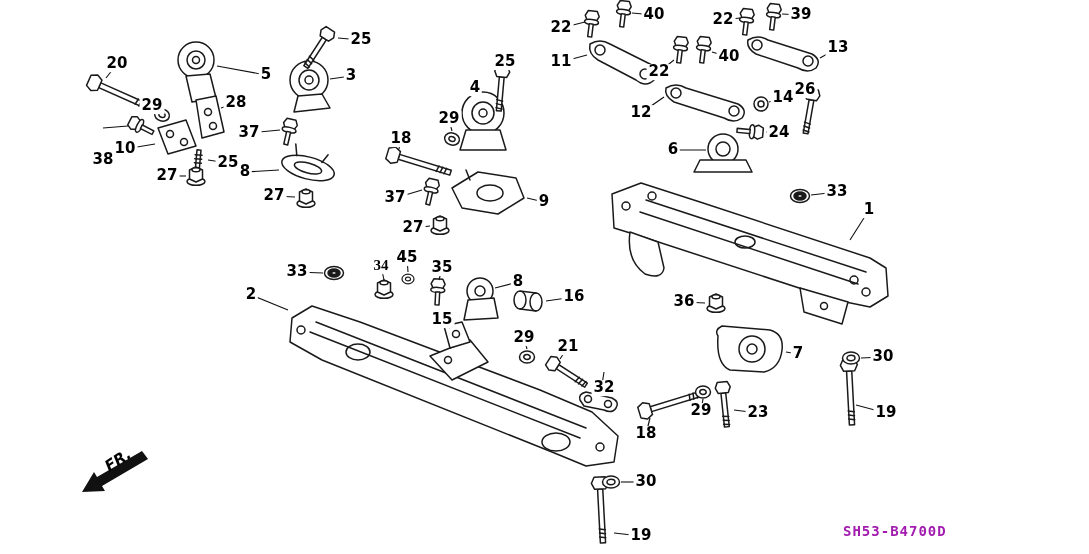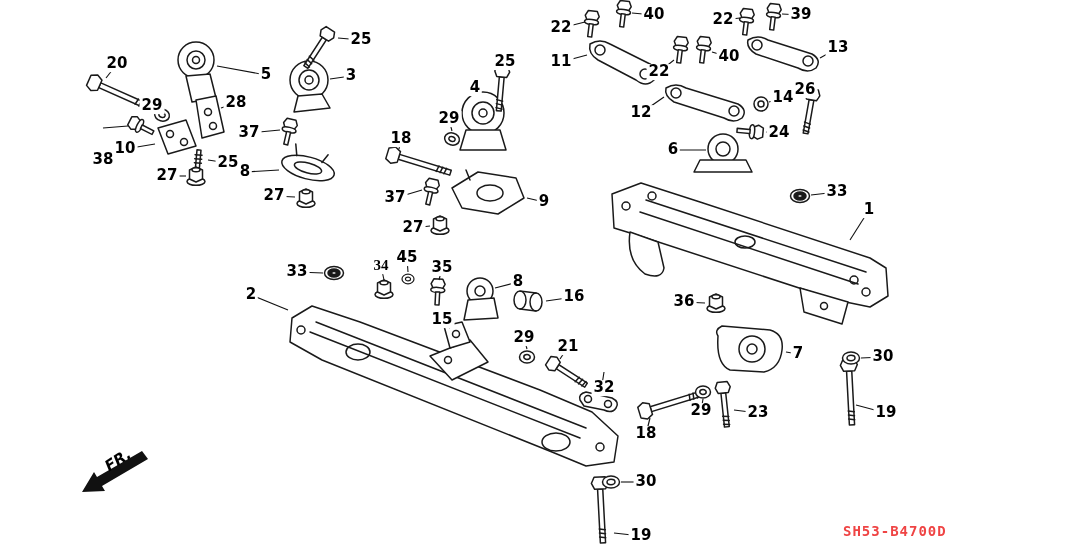--- a/index.html
+++ b/index.html
@@ -10,21 +10,21 @@
   svg.art .pf{fill:#ffffff;}
   svg.leaders{position:absolute;left:0;top:0;stroke:#111;stroke-width:1.1;}
   .callout-layer{position:absolute;left:0;top:0;width:100%;height:100%;pointer-events:none;}
   .callout{position:absolute;transform:translate(-50%,-50%);
            font:bold 15px "DejaVu Sans",sans-serif;color:#000;background:#fff;
            padding:0 2px;line-height:1.05;white-space:nowrap;}
   .fr-label{position:absolute;left:104px;top:451px;
             font:italic bold 15px "DejaVu Sans",sans-serif;color:#000;
             transform:rotate(-33deg);}
   .part-code{position:absolute;left:843px;top:523px;
-             font:bold 14px "DejaVu Sans Mono",monospace;letter-spacing:1px;color:#ef4444;}
+             font:bold 14px "DejaVu Sans Mono",monospace;letter-spacing:1px;color:#a21caf;}
 </style>
 </head>
 <body>
 
 <div class="stage">
 
   <svg class="art" width="1089" height="554" viewBox="0 0 1089 554">
     <defs>
       <g id="sym-bolt-long">
         <rect x="3" y="-2.6" width="54" height="5.2" class="pf"></rect>

